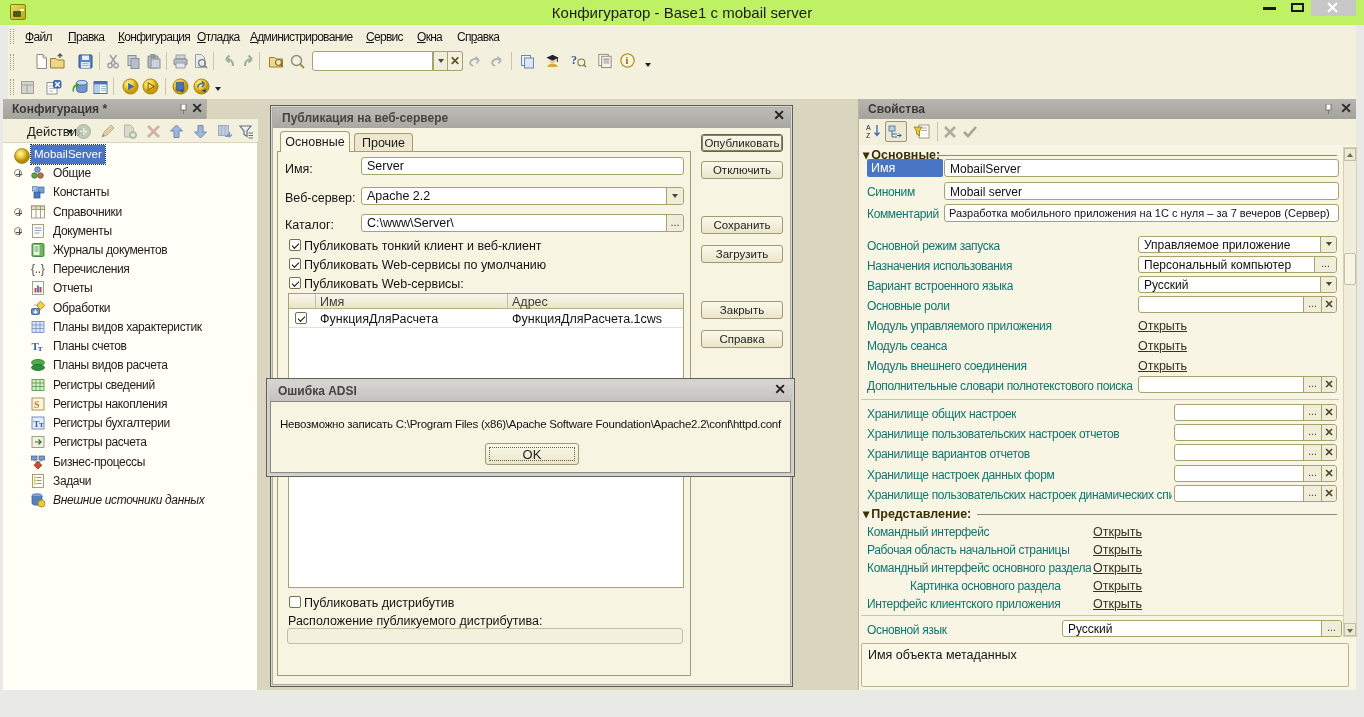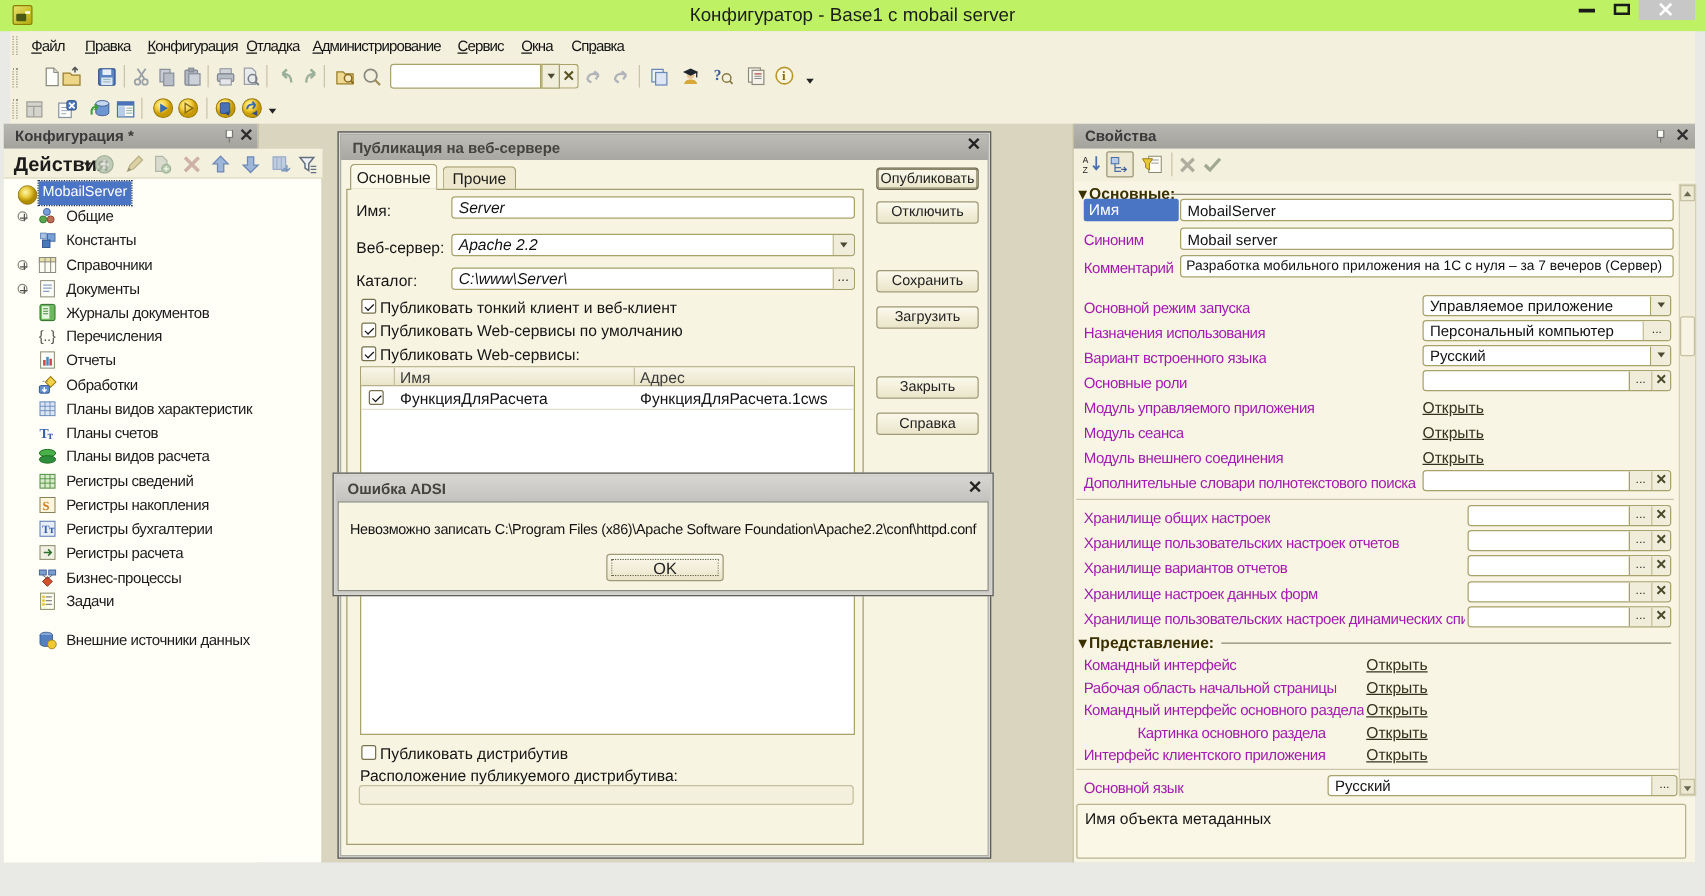--- a/index.html
+++ b/index.html
@@ -38,29 +38,29 @@
 .tlabel{position:absolute;left:50px;top:0;}
 .ticn{position:absolute;left:27px;top:1px;width:16px;height:16px;}
 .texp{position:absolute;left:11px;top:5px;width:8px;height:8px;border:1px solid #8b8b7a;border-radius:50%;background:#fdfcf5;}
 .texp:after{content:"";position:absolute;left:1px;top:3.5px;width:6px;height:1px;background:#555;}
 .texp:before{content:"";position:absolute;left:3.5px;top:1px;width:1px;height:6px;background:#555;}
 
 .dlgframe{background:#aeada8;border:1px solid #5f5f5a;box-shadow:0 0 0 1px #d8d7d2 inset;}
 .dlgtitle{position:absolute;left:2px;top:2px;right:2px;height:20px;background:linear-gradient(180deg,#bcbbb6,#a8a7a2);color:#45453f;font-weight:bold;font-size:12px;line-height:20px;padding-left:9px;}
 .dlgbody{position:absolute;left:2px;top:22px;right:2px;bottom:2px;background:#f7f4e1;}
 .dx{position:absolute;top:3px;width:14px;height:14px;color:#222;font-weight:bold;font-size:14px;line-height:13px;text-align:center;}
-.fld{position:absolute;background:#fff;border:1px solid #a8a26c;border-radius:3px;font-size:12.5px;padding:1px 0 0 5px;color:#111;font-style:italic;}
+.fld{position:absolute;background:#fff;border:1px solid #a8a26c;border-radius:3px;font-size:12.5px;padding:1px 0 0 5px;color:#111;}
 .btn{position:absolute;background:linear-gradient(180deg,#fbf9ec,#eae5c9);border:1px solid #9e9977;border-radius:3px;text-align:center;font-size:11.5px;color:#222;}
 .cb{position:absolute;width:12px;height:12px;background:#fff;border:1px solid #77724d;border-radius:2px;}
 .cb.ck:after{content:"";position:absolute;left:2px;top:2.5px;width:6px;height:3px;border-left:1.7px solid #111;border-bottom:1.7px solid #111;transform:rotate(-45deg);}
 .lbl{position:absolute;font-size:12.5px;color:#141414;white-space:nowrap;}
 
 #props{left:858px;top:99px;width:498px;height:591px;background:#f8f5e4;border-left:1px solid #b9b596;}
 #proptools{left:0;top:20px;width:100%;height:26px;background:#f3f0dd;}
-.prow-lbl{position:absolute;left:8px;font-size:12px;letter-spacing:-0.35px;color:#a21caf;white-space:nowrap;overflow:hidden;max-width:268px;}
+.prow-lbl{position:absolute;left:8px;font-size:12px;letter-spacing:-0.35px;color:#0f766e;white-space:nowrap;overflow:hidden;max-width:268px;}
 .prow-lbl.w2{max-width:305px;}
 .pctl{position:absolute;background:#fff;border:1px solid #a8a26c;border-radius:3px;font-size:12px;color:#111;white-space:nowrap;overflow:hidden;}
 .plink{position:absolute;font-size:12.5px;color:#33331f;text-decoration:underline;}
 .sechdr{position:absolute;left:4px;font-weight:bold;font-size:12.5px;color:#3a3000;}
 
 #statusbar{left:0;top:690px;width:1364px;height:27px;background:#f3f0dd;border-top:1px solid #9c9a86;}
 #statusbar .box{position:absolute;top:4px;height:17px;border:1px solid #cdc9ab;border-radius:2px;background:#f3f0dd;font-size:12px;}
 </style></head>
 <body>
 <div id="app">
@@ -249,21 +249,21 @@
   </div>
   <div class="abs" id="mdi"></div>
   <div class="abs" id="leftpanel">
     <div class="ptitle">Конфигурация *</div>
     <div class="ppin" style="right:19px;"><svg width="9" height="11" viewBox="0 0 9 11">
           <rect x="2" y="0" width="5" height="6" fill="#fdfdf8" stroke="#777" stroke-width="1"></rect>
           <line x1="4.5" y1="6" x2="4.5" y2="10" stroke="#777"></line>
         </svg></div>
     <div class="pclose" style="right:2px;">✕</div>
     <div class="abs" id="lptools">
-      <span style="position:absolute;left:8px;top:5px;font-size:16px;font-weight:bold;">Действия</span>
+      <span style="position:absolute;left:24px;top:5px;font-size:13px;">Действия</span>
       <div class="darr" style="position:absolute;left:64px;top:11px;border-top-color:#222;"></div>
       <div class="abs" id="lpticons" style="opacity:0.85;">
         <svg class="ticon" style="left:72px;top:4px;" viewBox="0 0 17 17">
             <circle cx="8.5" cy="8.5" r="7" fill="#b8c4b0" stroke="#98a890" stroke-width="1"></circle>
             <path d="M8.5 5 V12 M5 8.5 H12" stroke="#e8ece4" stroke-width="2"></path>
           </svg>
         <svg class="ticon" style="left:96px;top:4px;" viewBox="0 0 17 17">
             <path d="M3 14 L5 9 L12 2 L15 5 L8 12 Z" fill="#d8cc9a" stroke="#b0a878" stroke-width="1"></path>
             <path d="M3 14 L6 13 L4 11 Z" fill="#8a8468"></path>
           </svg>
@@ -450,21 +450,21 @@
             <rect x="2.5" y="1.5" width="11" height="13" fill="#fdfdf2" stroke="#8a8a66" stroke-width="0.8"></rect>
             <line x1="6.5" y1="4.5" x2="11.5" y2="4.5" stroke="#888" stroke-width="0.9"></line>
             <line x1="6.5" y1="7.5" x2="11.5" y2="7.5" stroke="#888" stroke-width="0.9"></line>
             <line x1="6.5" y1="10.5" x2="11.5" y2="10.5" stroke="#888" stroke-width="0.9"></line>
             <rect x="3.8" y="3.5" width="2" height="2" fill="#e8c020"></rect>
             <rect x="3.8" y="6.5" width="2" height="2" fill="#e8c020"></rect>
             <rect x="3.8" y="9.5" width="2" height="2" fill="#e8c020"></rect>
           </svg>
           <span class="tlabel">Задачи</span>
         </div>
-      <div class="trow" style="top:360px;">
+      <div class="trow" style="top:348px;font-style:italic;">
           <svg class="ticn" width="16" height="16">
             <ellipse cx="7" cy="4" rx="5" ry="2.2" fill="#86a8d8" stroke="#3a5a92" stroke-width="0.7"></ellipse>
             <path d="M2 4 L2 11 A5 2.2 0 0 0 12 11 L12 4" fill="#5580c0" stroke="#3a5a92" stroke-width="0.7"></path>
             <circle cx="11.5" cy="11.5" r="3.5" fill="#f0c830" stroke="#9a7a10" stroke-width="0.7"></circle>
           </svg>
           <span class="tlabel">Внешние источники данных</span>
         </div>
     </div>
   </div>
   <div class="abs" id="props">

